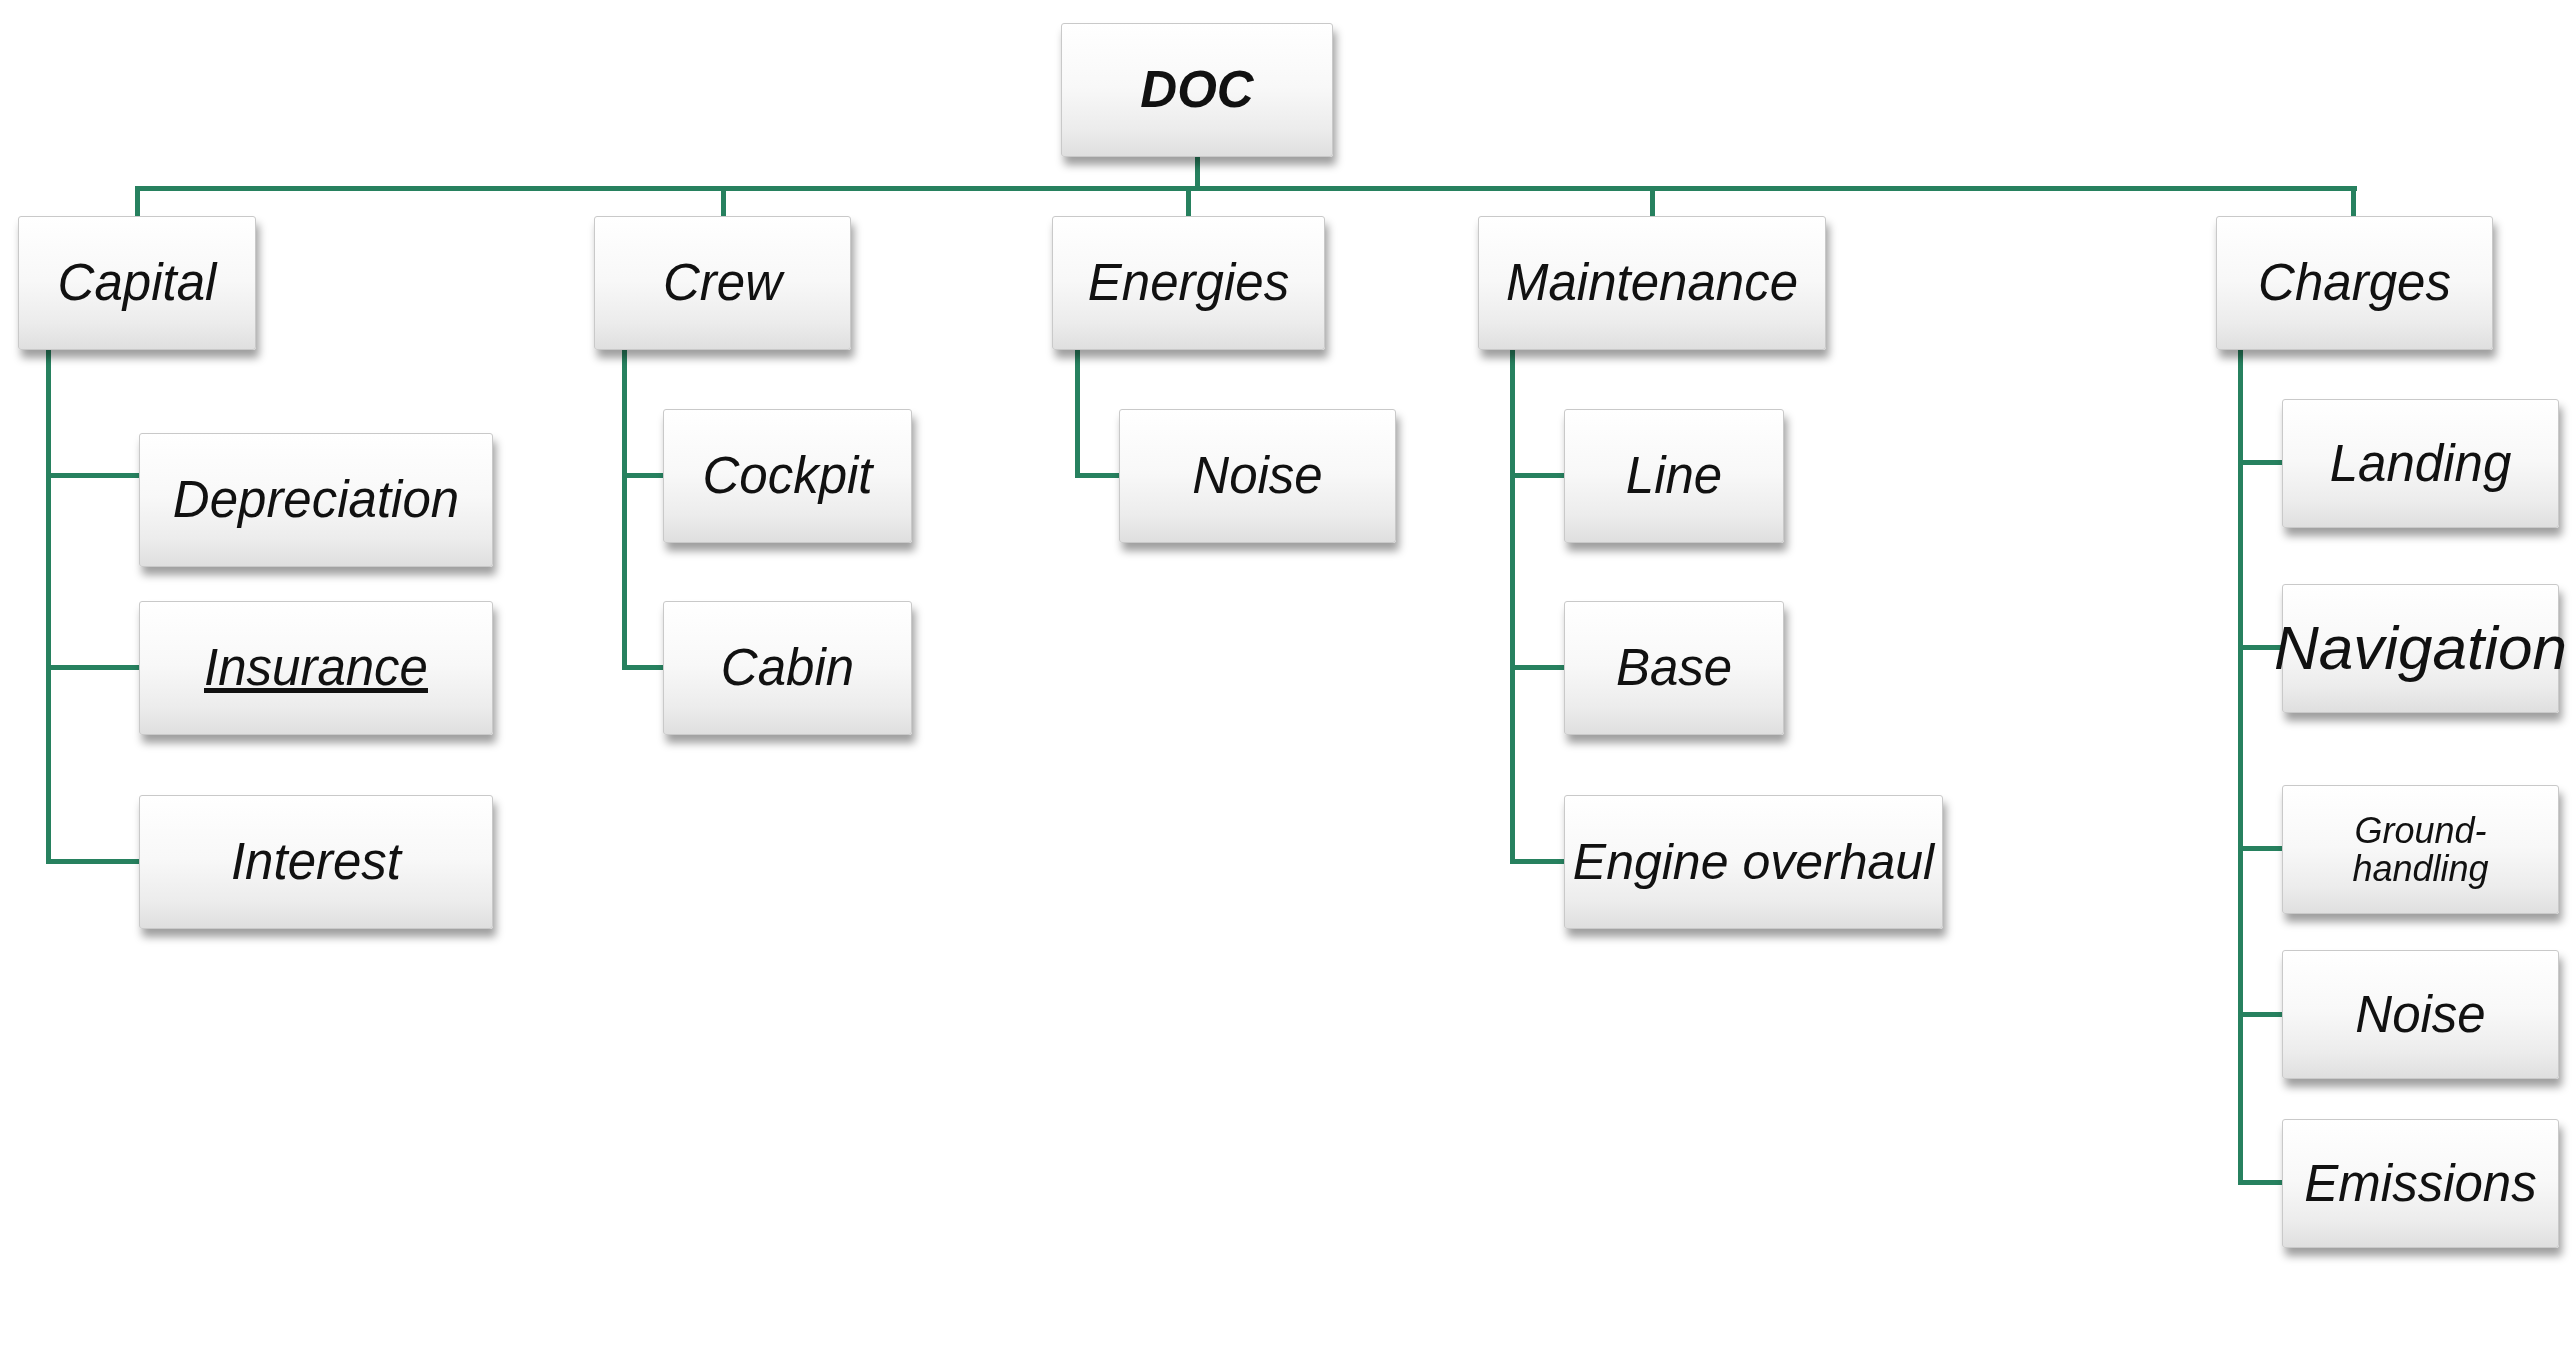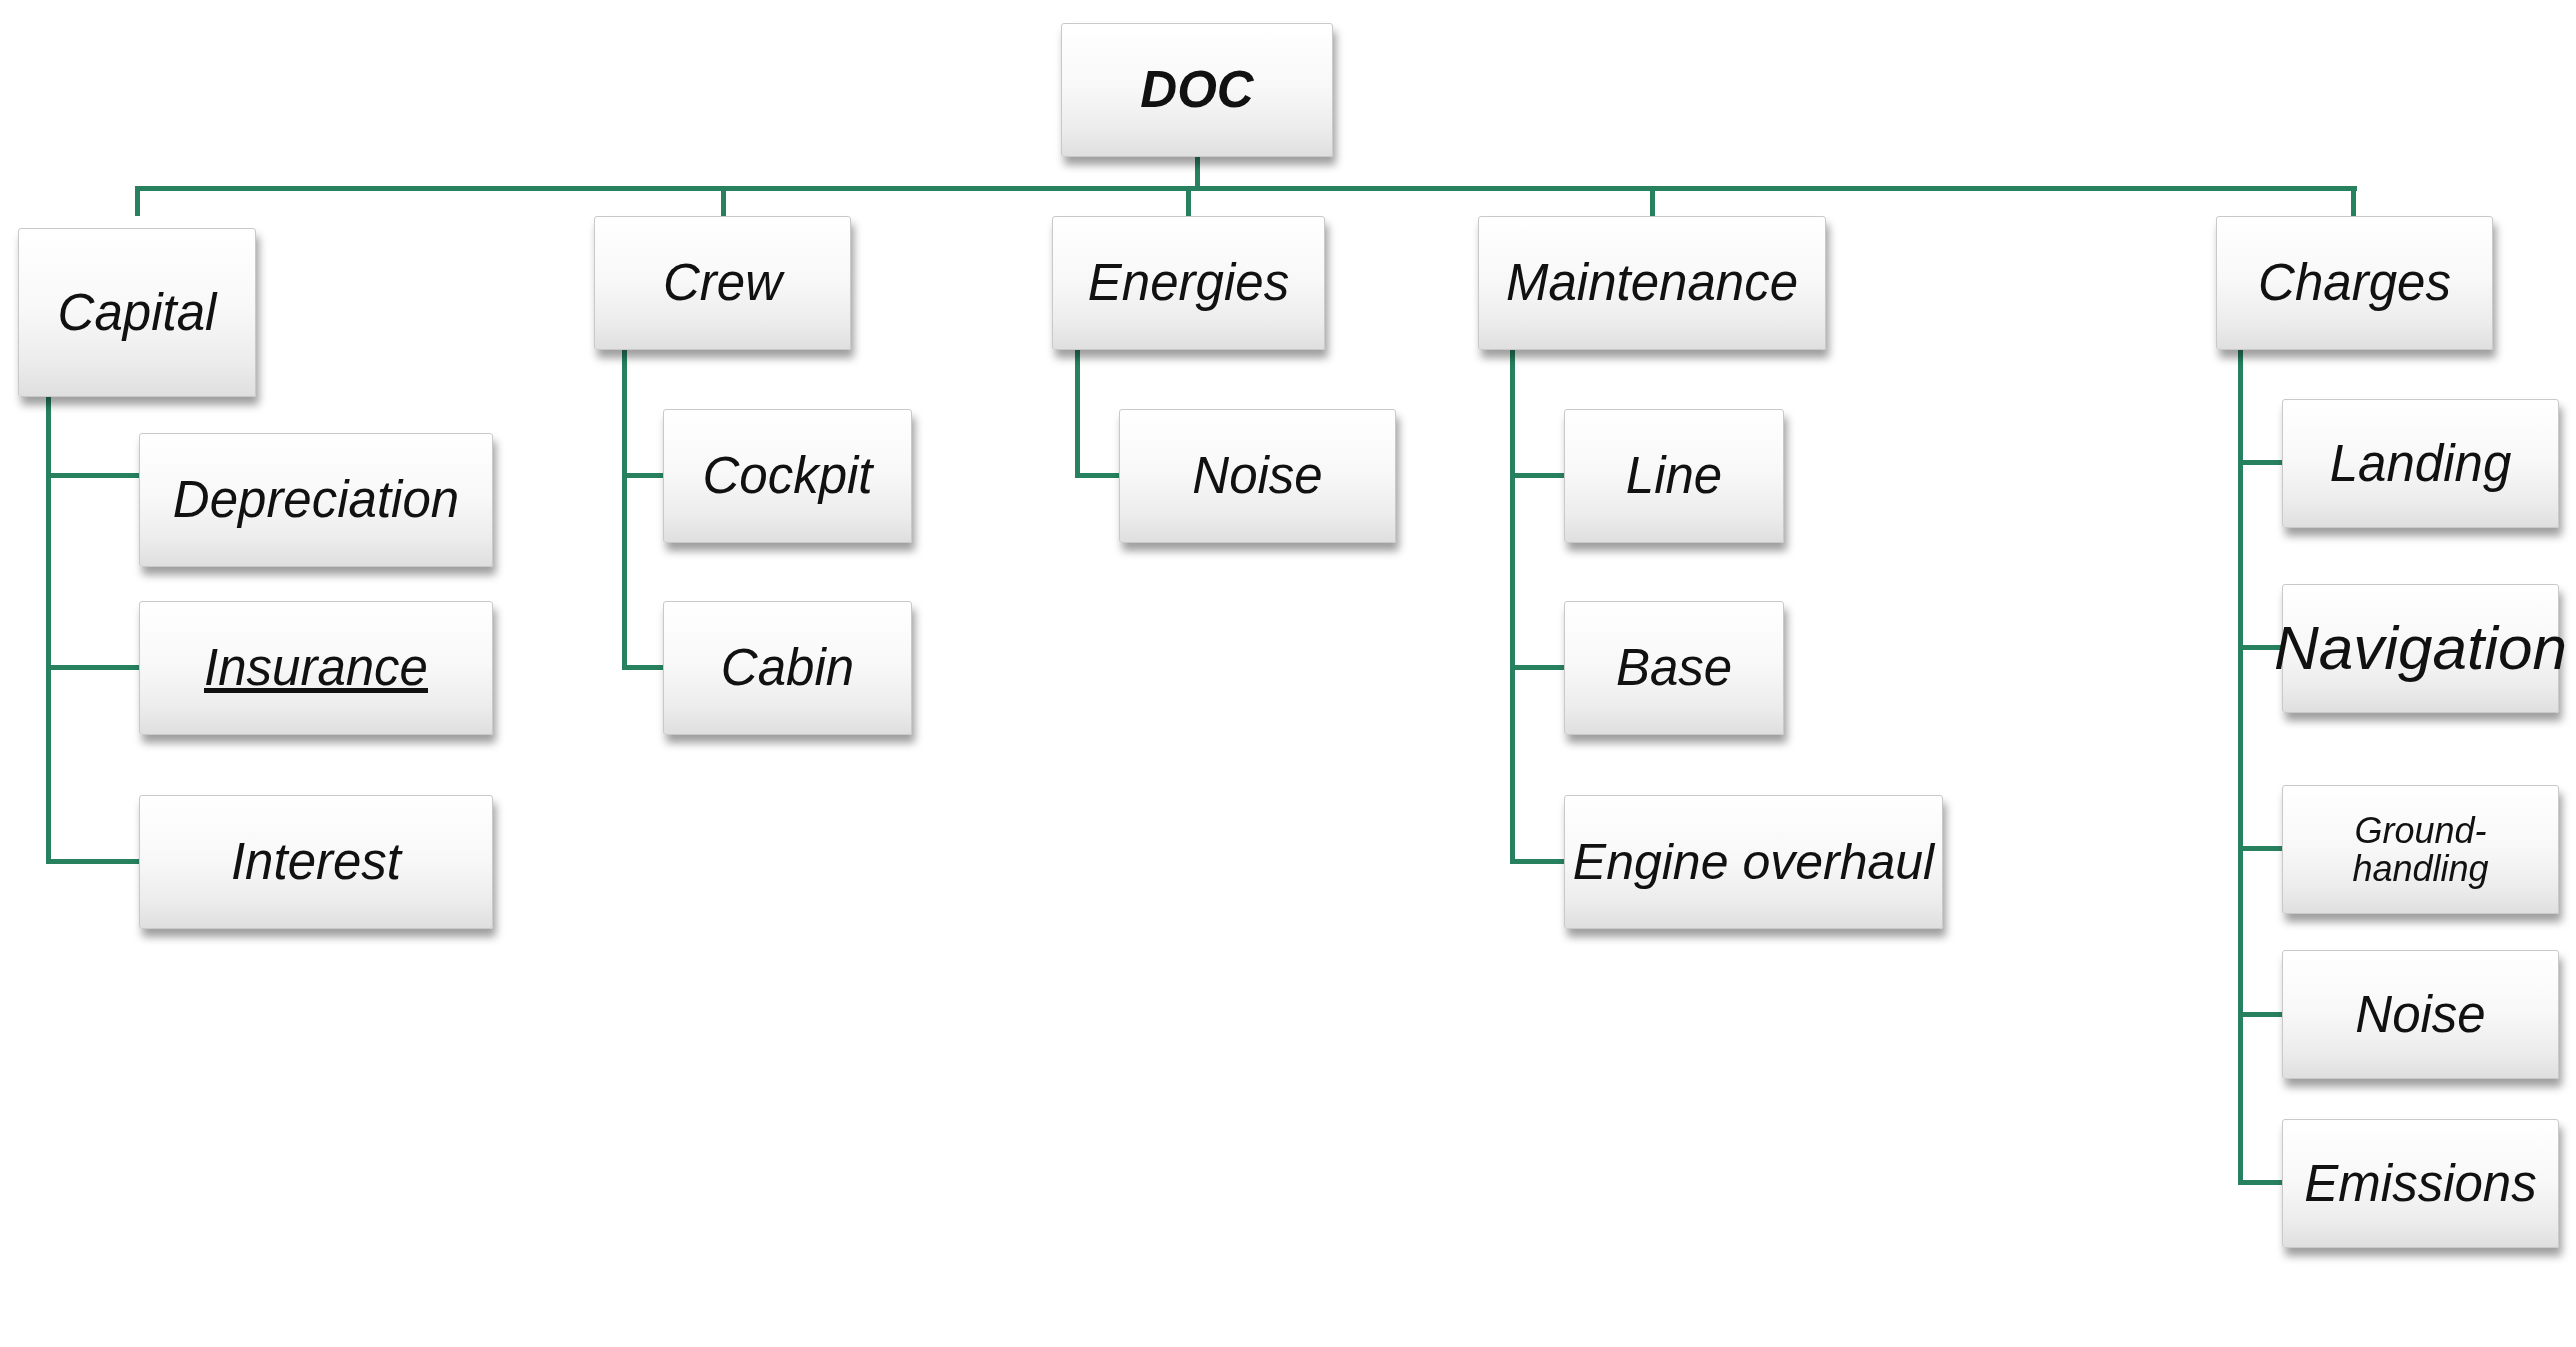--- a/index.html
+++ b/index.html
@@ -76,21 +76,21 @@
 
   <div class="line v" style="left:2238px; top:347px; height:838px;"></div>
   <div class="line h" style="left:2238px; top:460px;  width:44px;"></div>
   <div class="line h" style="left:2238px; top:645px;  width:44px;"></div>
   <div class="line h" style="left:2238px; top:846px;  width:44px;"></div>
   <div class="line h" style="left:2238px; top:1012px; width:44px;"></div>
   <div class="line h" style="left:2238px; top:1180px; width:44px;"></div>
 
   <div class="node root" style="left:1061px; top:23px; width:272px; height:134px;">DOC</div>
 
-  <div class="node" style="left:18px; top:228px; width:238px; height:169px;text-align:right;">Capital</div>
+  <div class="node" style="left:18px; top:216px; width:238px; height:134px;text-align:right;">Capital</div>
   <div class="node" style="left:594px; top:216px; width:257px; height:134px;">Crew</div>
   <div class="node" style="left:1052px; top:216px; width:273px; height:134px;">Energies</div>
   <div class="node" style="left:1478px; top:216px; width:348px; height:134px;">Maintenance</div>
   <div class="node" style="left:2216px; top:216px; width:277px; height:134px;">Charges</div>
 
   <div class="node" style="left:139px; top:409px; width:354px; height:134px;margin-top:24px;">Depreciation</div>
   <div class="node" style="left:139px; top:601px; width:354px; height:134px;text-decoration:underline;">Insurance</div>
   <div class="node" style="left:139px; top:795px; width:354px; height:134px;">Interest</div>
 
   <div class="node" style="left:663px; top:409px; width:249px; height:134px;">Cockpit</div>

